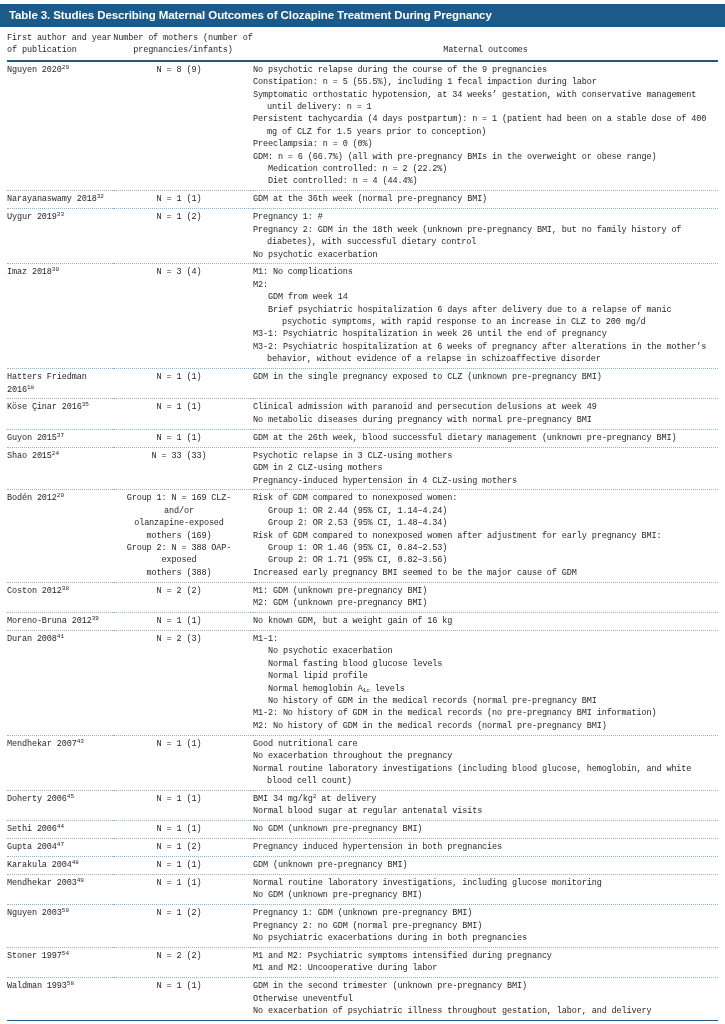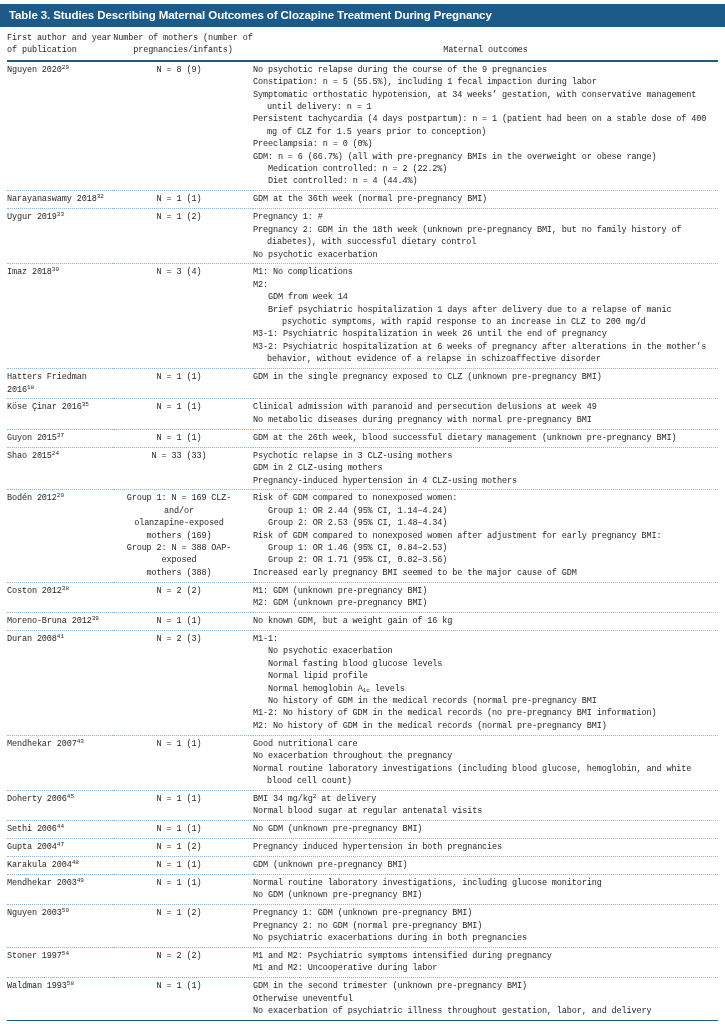--- a/index.html
+++ b/index.html
@@ -127,21 +127,21 @@
           </tr>
           <tr class="data-row">
             <td class="author-cell">Imaz 2018<sup>30</sup></td>
             <td class="n-cell">
               <div class="n-line">N = 3 (4)</div>
             </td>
             <td class="outcomes-cell">
               <div class="out-line indent-0">M1: No complications</div>
               <div class="out-line indent-0">M2:</div>
               <div class="out-line indent-1">GDM from week 14</div>
-              <div class="out-line indent-1">Brief psychiatric hospitalization 1 days after delivery due to a relapse of manic psychotic symptoms, with rapid response to an increase in CLZ to 200 mg/d</div>
+              <div class="out-line indent-1">Brief psychiatric hospitalization 6 days after delivery due to a relapse of manic psychotic symptoms, with rapid response to an increase in CLZ to 200 mg/d</div>
               <div class="out-line indent-0">M3-1: Psychiatric hospitalization in week 26 until the end of pregnancy</div>
               <div class="out-line indent-0">M3-2: Psychiatric hospitalization at 6 weeks of pregnancy after alterations in the mother’s behavior, without evidence of a relapse in schizoaffective disorder</div>
             </td>
           </tr>
           <tr class="data-row">
             <td class="author-cell">Hatters Friedman 2016<sup>18</sup></td>
             <td class="n-cell">
               <div class="n-line">N = 1 (1)</div>
             </td>
             <td class="outcomes-cell">

